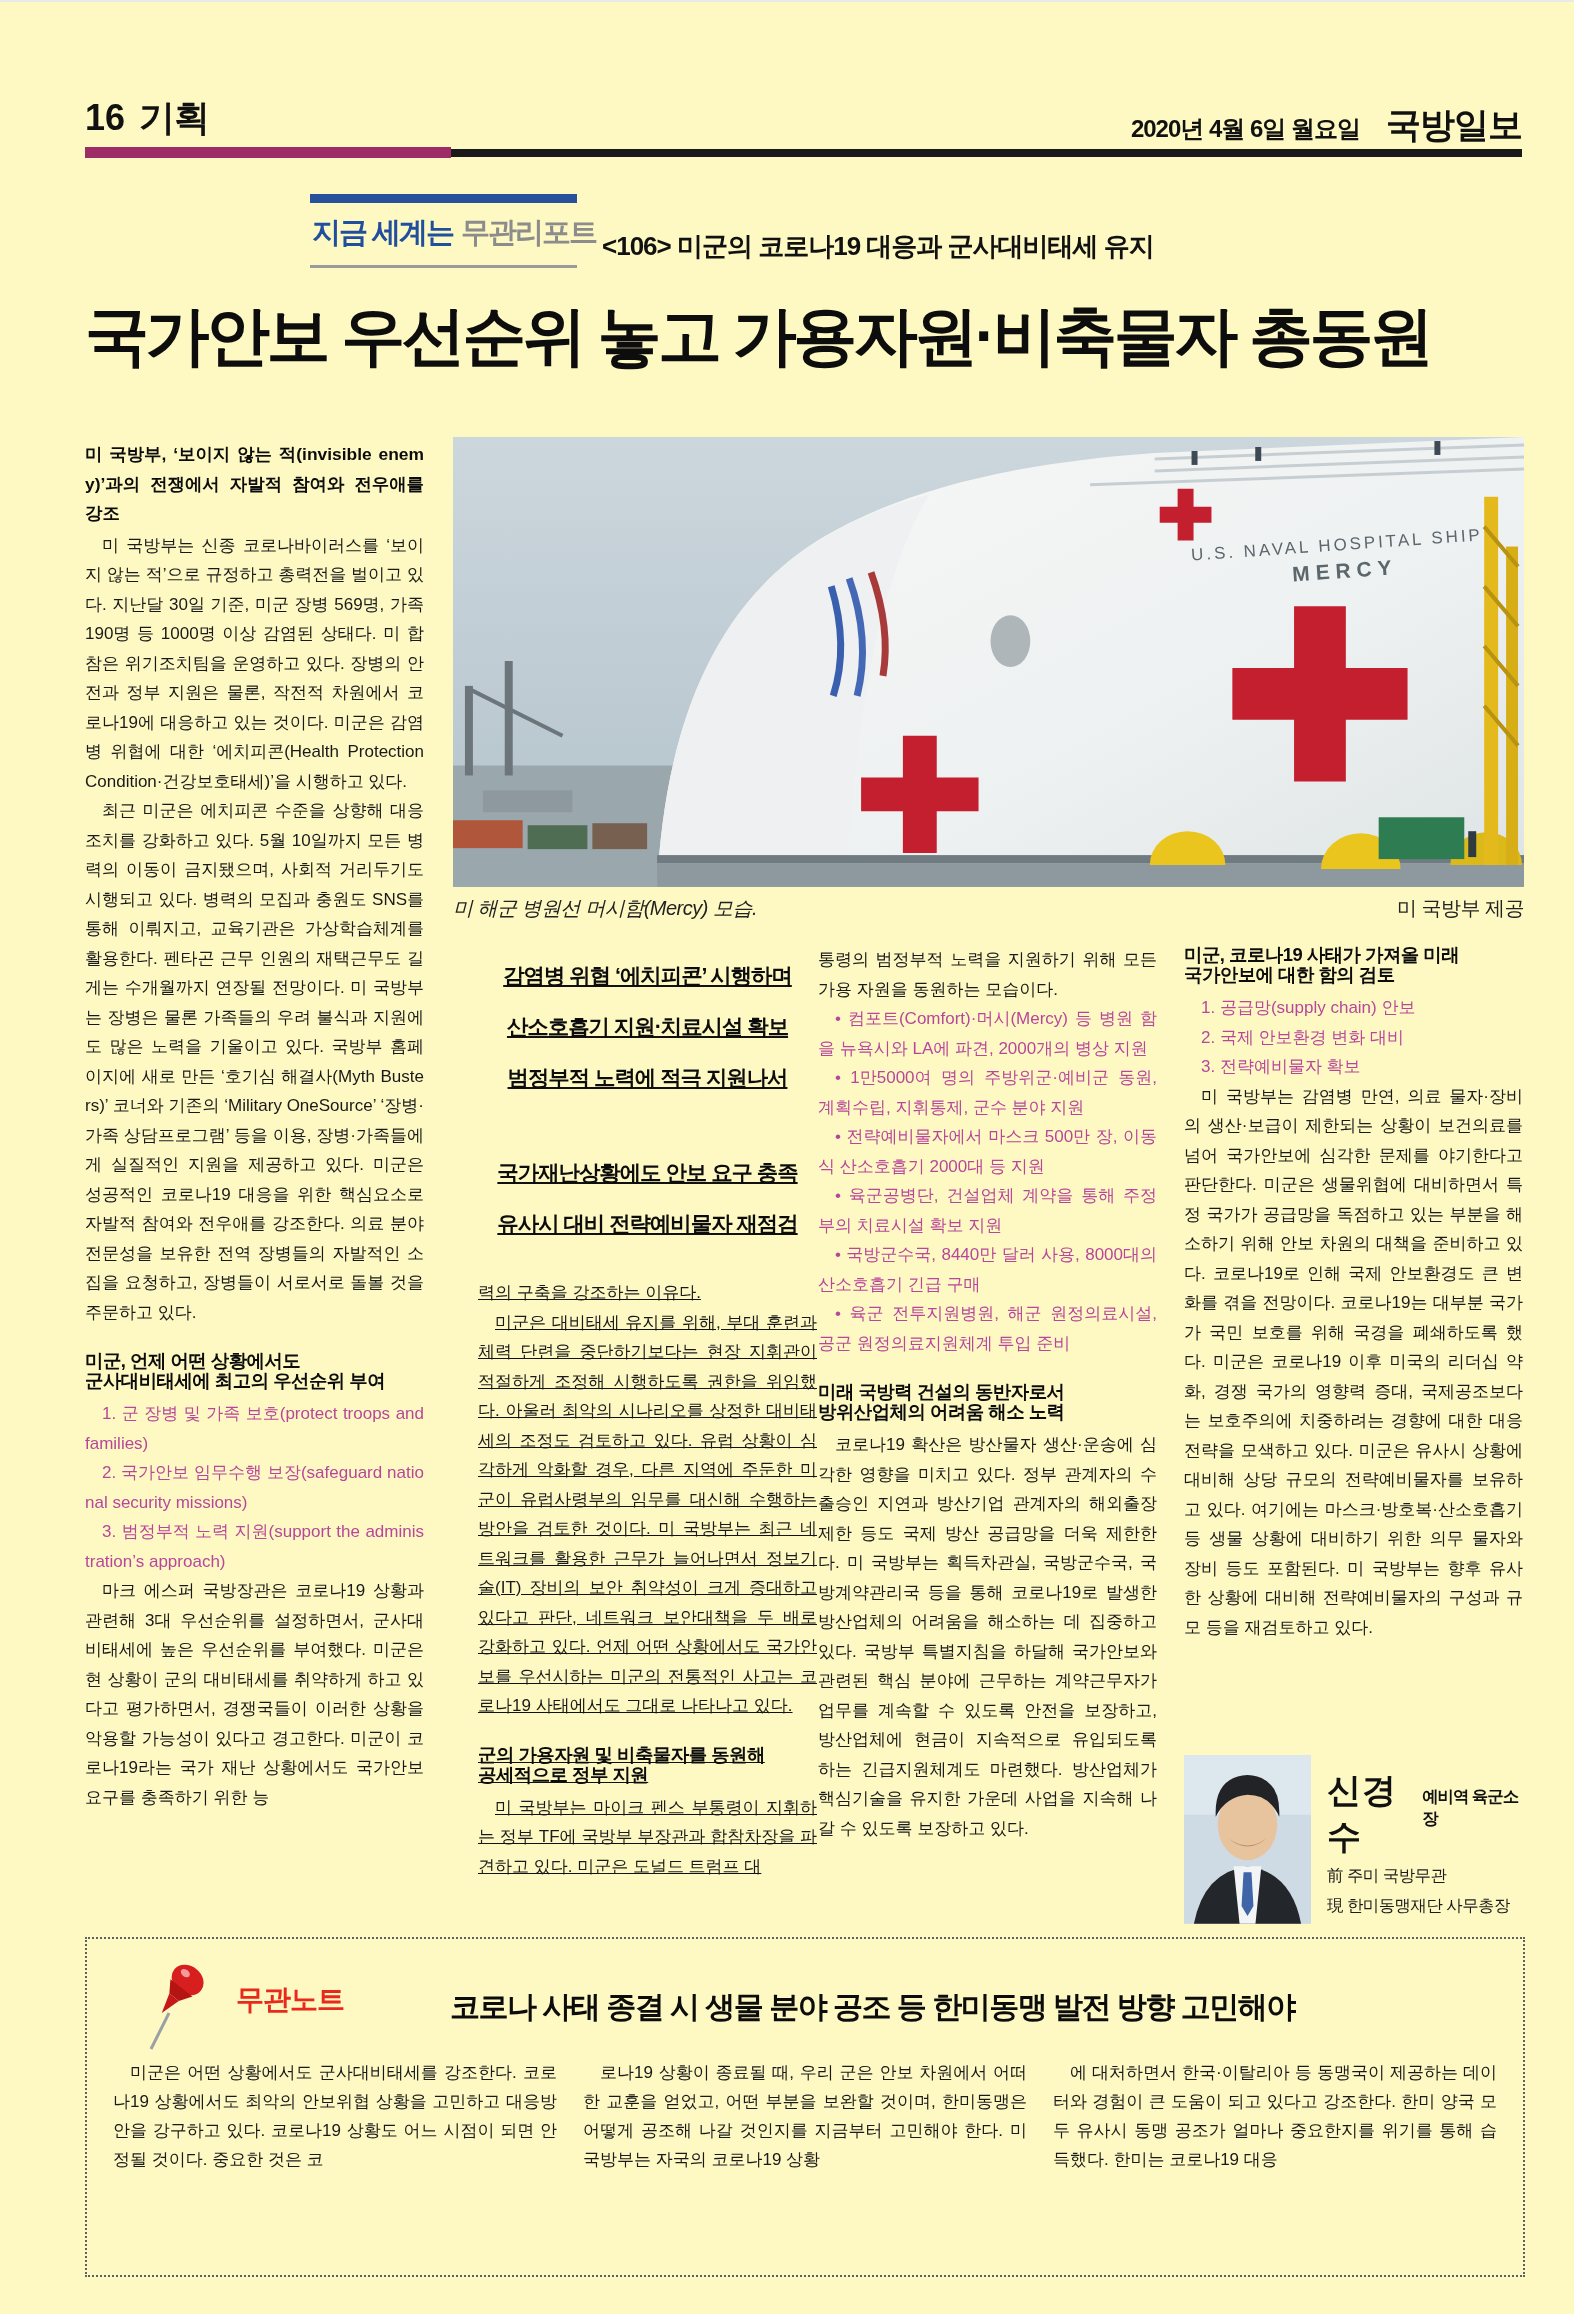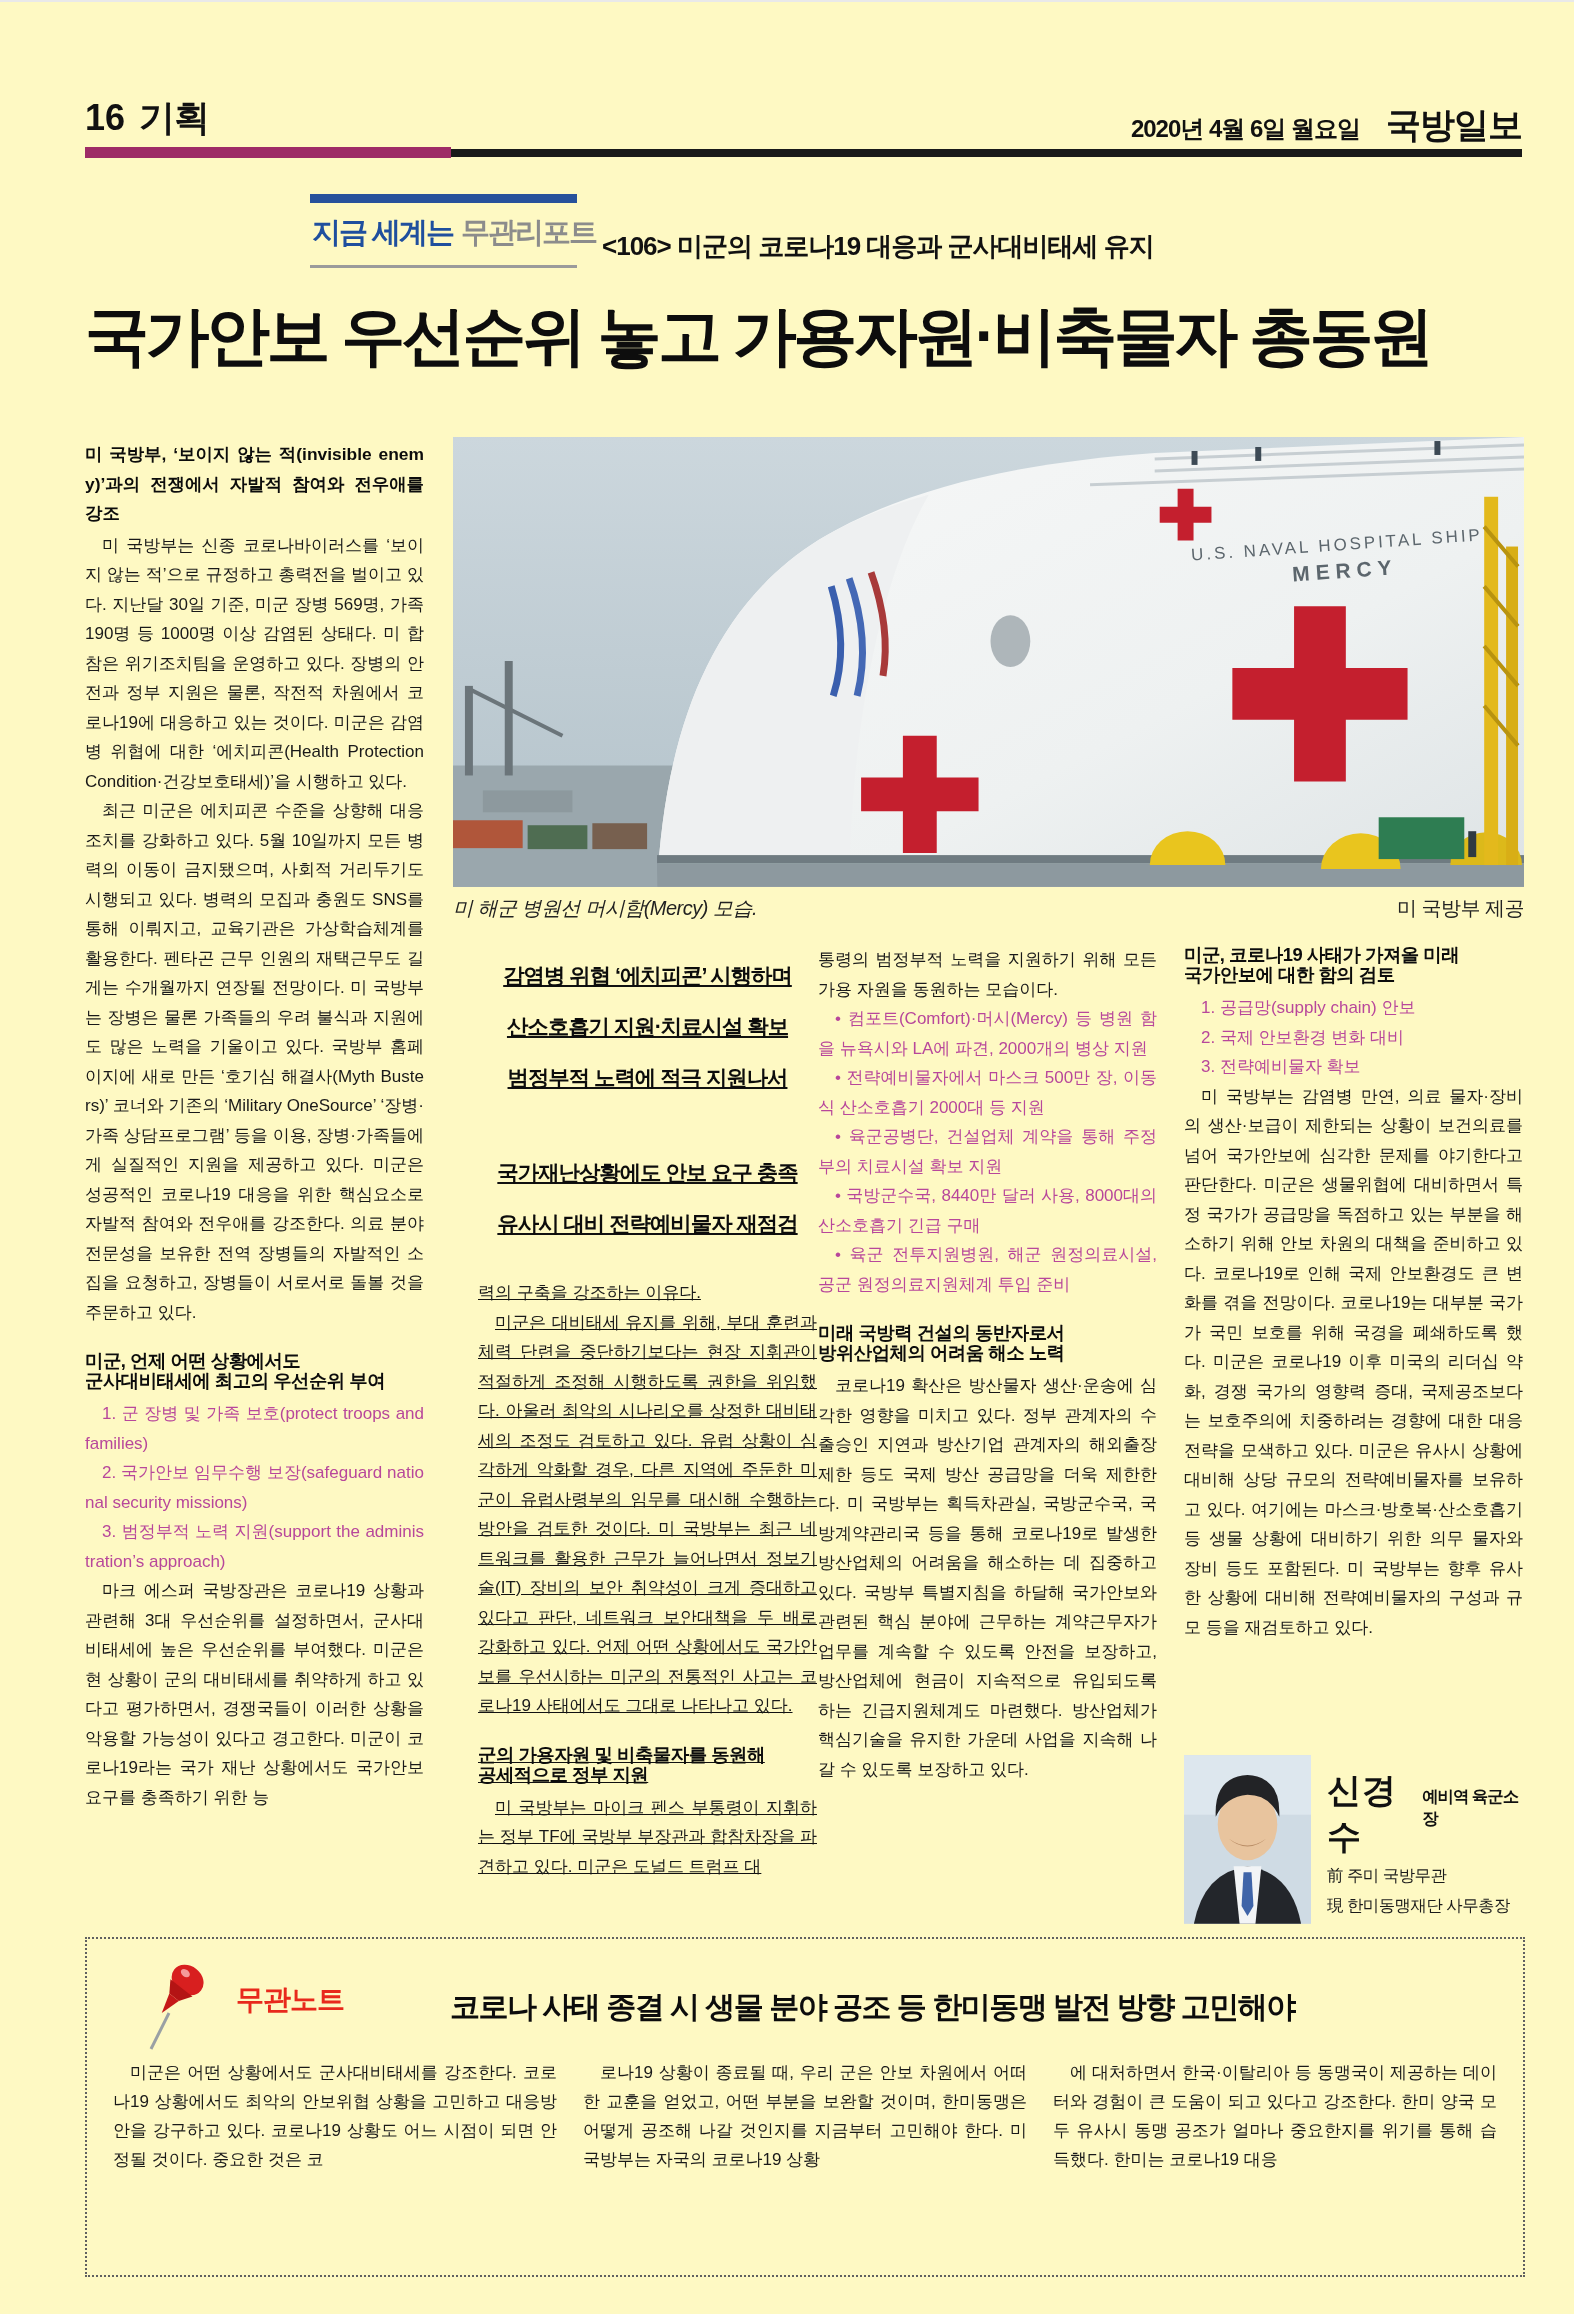--- a/index.html
+++ b/index.html
@@ -210,20 +210,21 @@
     </div>
     <p class="body-p" style="text-indent:0;">력의 구축을 강조하는 이유다.</p>
     <p class="body-p">미군은 대비태세 유지를 위해, 부대 훈련과 체력 단련을 중단하기보다는 현장 지휘관이 적절하게 조정해 시행하도록 권한을 위임했다. 아울러 최악의 시나리오를 상정한 대비태세의 조정도 검토하고 있다. 유럽 상황이 심각하게 악화할 경우, 다른 지역에 주둔한 미군이 유럽사령부의 임무를 대신해 수행하는 방안을 검토한 것이다. 미 국방부는 최근 네트워크를 활용한 근무가 늘어나면서 정보기술(IT) 장비의 보안 취약성이 크게 증대하고 있다고 판단, 네트워크 보안대책을 두 배로 강화하고 있다. 언제 어떤 상황에서도 국가안보를 우선시하는 미군의 전통적인 사고는 코로나19 사태에서도 그대로 나타나고 있다.</p>
     <h3 class="subhead">군의 가용자원 및 비축물자를 동원해 공세적으로 정부 지원</h3>
     <p class="body-p">미 국방부는 마이크 펜스 부통령이 지휘하는 정부 TF에 국방부 부장관과 합참차장을 파견하고 있다. 미군은 도널드 트럼프 대</p>
   </div>
 
   <div class="col col3">
     <p class="body-p" style="text-indent:0;">통령의 범정부적 노력을 지원하기 위해 모든 가용 자원을 동원하는 모습이다.</p>
     <p class="m-item">• 컴포트(Comfort)·머시(Mercy) 등 병원 함을 뉴욕시와 LA에 파견, 2000개의 병상 지원</p>
+    <p class="m-item">• 1만5000여 명의 주방위군·예비군 동원, 계획수립, 지휘통제, 군수 분야 지원</p>
     <p class="m-item">• 전략예비물자에서 마스크 500만 장, 이동식 산소호흡기 2000대 등 지원</p>
     <p class="m-item">• 육군공병단, 건설업체 계약을 통해 주정부의 치료시설 확보 지원</p>
     <p class="m-item">• 국방군수국, 8440만 달러 사용, 8000대의 산소호흡기 긴급 구매</p>
     <p class="m-item">• 육군 전투지원병원, 해군 원정의료시설, 공군 원정의료지원체계 투입 준비</p>
     <h3 class="subhead">미래 국방력 건설의 동반자로서 방위산업체의 어려움 해소 노력</h3>
     <p class="body-p">코로나19 확산은 방산물자 생산·운송에 심각한 영향을 미치고 있다. 정부 관계자의 수출승인 지연과 방산기업 관계자의 해외출장 제한 등도 국제 방산 공급망을 더욱 제한한다. 미 국방부는 획득차관실, 국방군수국, 국방계약관리국 등을 통해 코로나19로 발생한 방산업체의 어려움을 해소하는 데 집중하고 있다. 국방부 특별지침을 하달해 국가안보와 관련된 핵심 분야에 근무하는 계약근무자가 업무를 계속할 수 있도록 안전을 보장하고, 방산업체에 현금이 지속적으로 유입되도록 하는 긴급지원체계도 마련했다. 방산업체가 핵심기술을 유지한 가운데 사업을 지속해 나갈 수 있도록 보장하고 있다.</p>
   </div>
 
   <div class="col col4">
     <h3 class="subhead" style="margin-top:0;">미군, 코로나19 사태가 가져올 미래 국가안보에 대한 함의 검토</h3>

